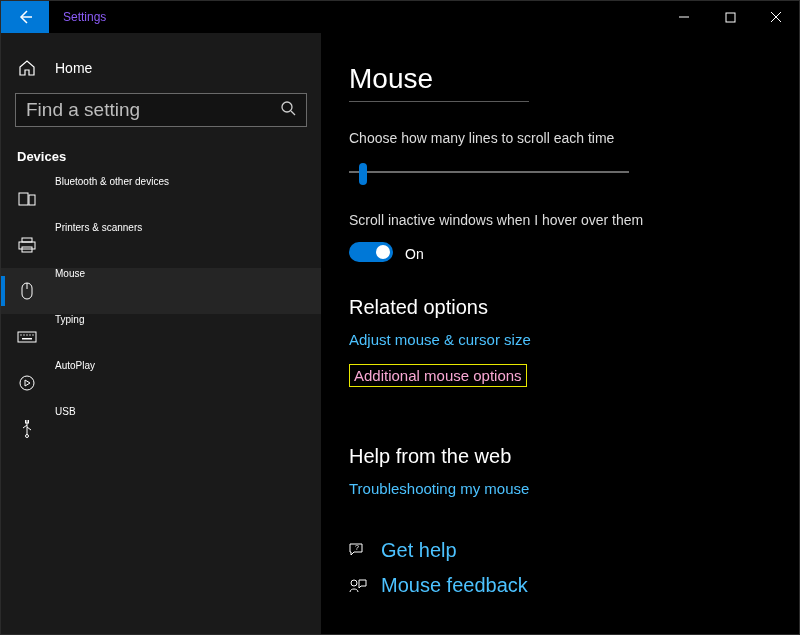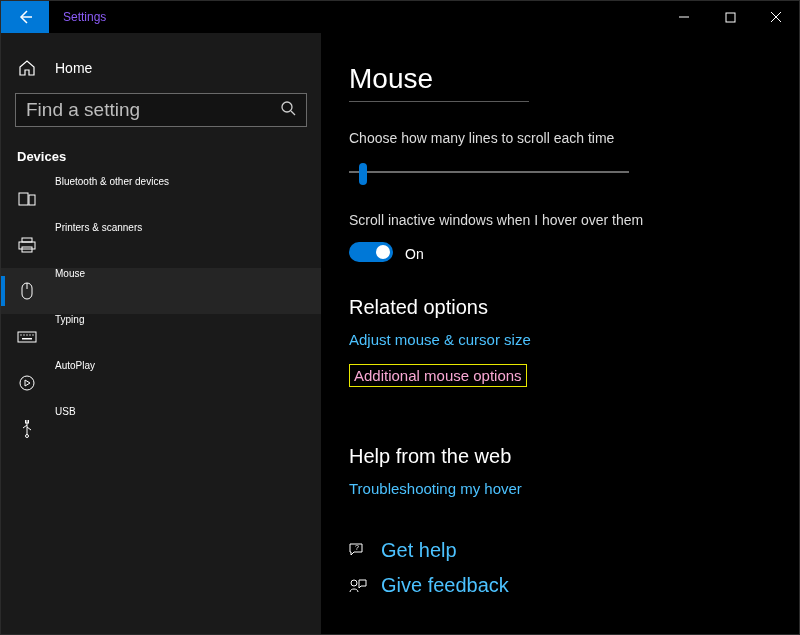--- a/index.html
+++ b/index.html
@@ -181,38 +181,38 @@
         <div class="toggle-label">On</div>
       </div>
 
       <div class="subhead">Related options</div>
       <span class="link">Adjust mouse &amp; cursor size</span>
       <span class="link highlighted">Additional mouse options</span>
 
       <div class="spacer-block"></div>
 
       <div class="subhead">Help from the web</div>
-      <span class="link">Troubleshooting my hover</span>
+      <span class="link">Troubleshooting my mouse</span>
 
       <div style="height:26px"></div>
 
       <div class="help-row">
         <span class="help-icon">
           <svg width="18" height="16" viewBox="0 0 18 16">
               <path d="M1 1 H13 V9 H5 L2 12 V9 H1 Z" stroke="#fff" fill="none"></path>
               <text x="6" y="7" font-size="7" fill="#fff">?</text>
             </svg>
         </span>
         <span class="txt">Get help</span>
       </div>
       <div class="help-row">
         <span class="help-icon">
           <svg width="18" height="16" viewBox="0 0 18 16">
               <circle cx="5" cy="5" r="3" stroke="#fff" fill="none"></circle>
               <path d="M1 14 C1 10 9 10 9 14" stroke="#fff" fill="none"></path>
               <path d="M10 2 H17 V8 H12 L10 10 Z" stroke="#fff" fill="none"></path>
             </svg>
         </span>
-        <span class="txt">Give feedback</span>
+        <span class="txt">Mouse feedback</span>
       </div>
     </div>
   </div>
 </div>
 
 </body></html>

